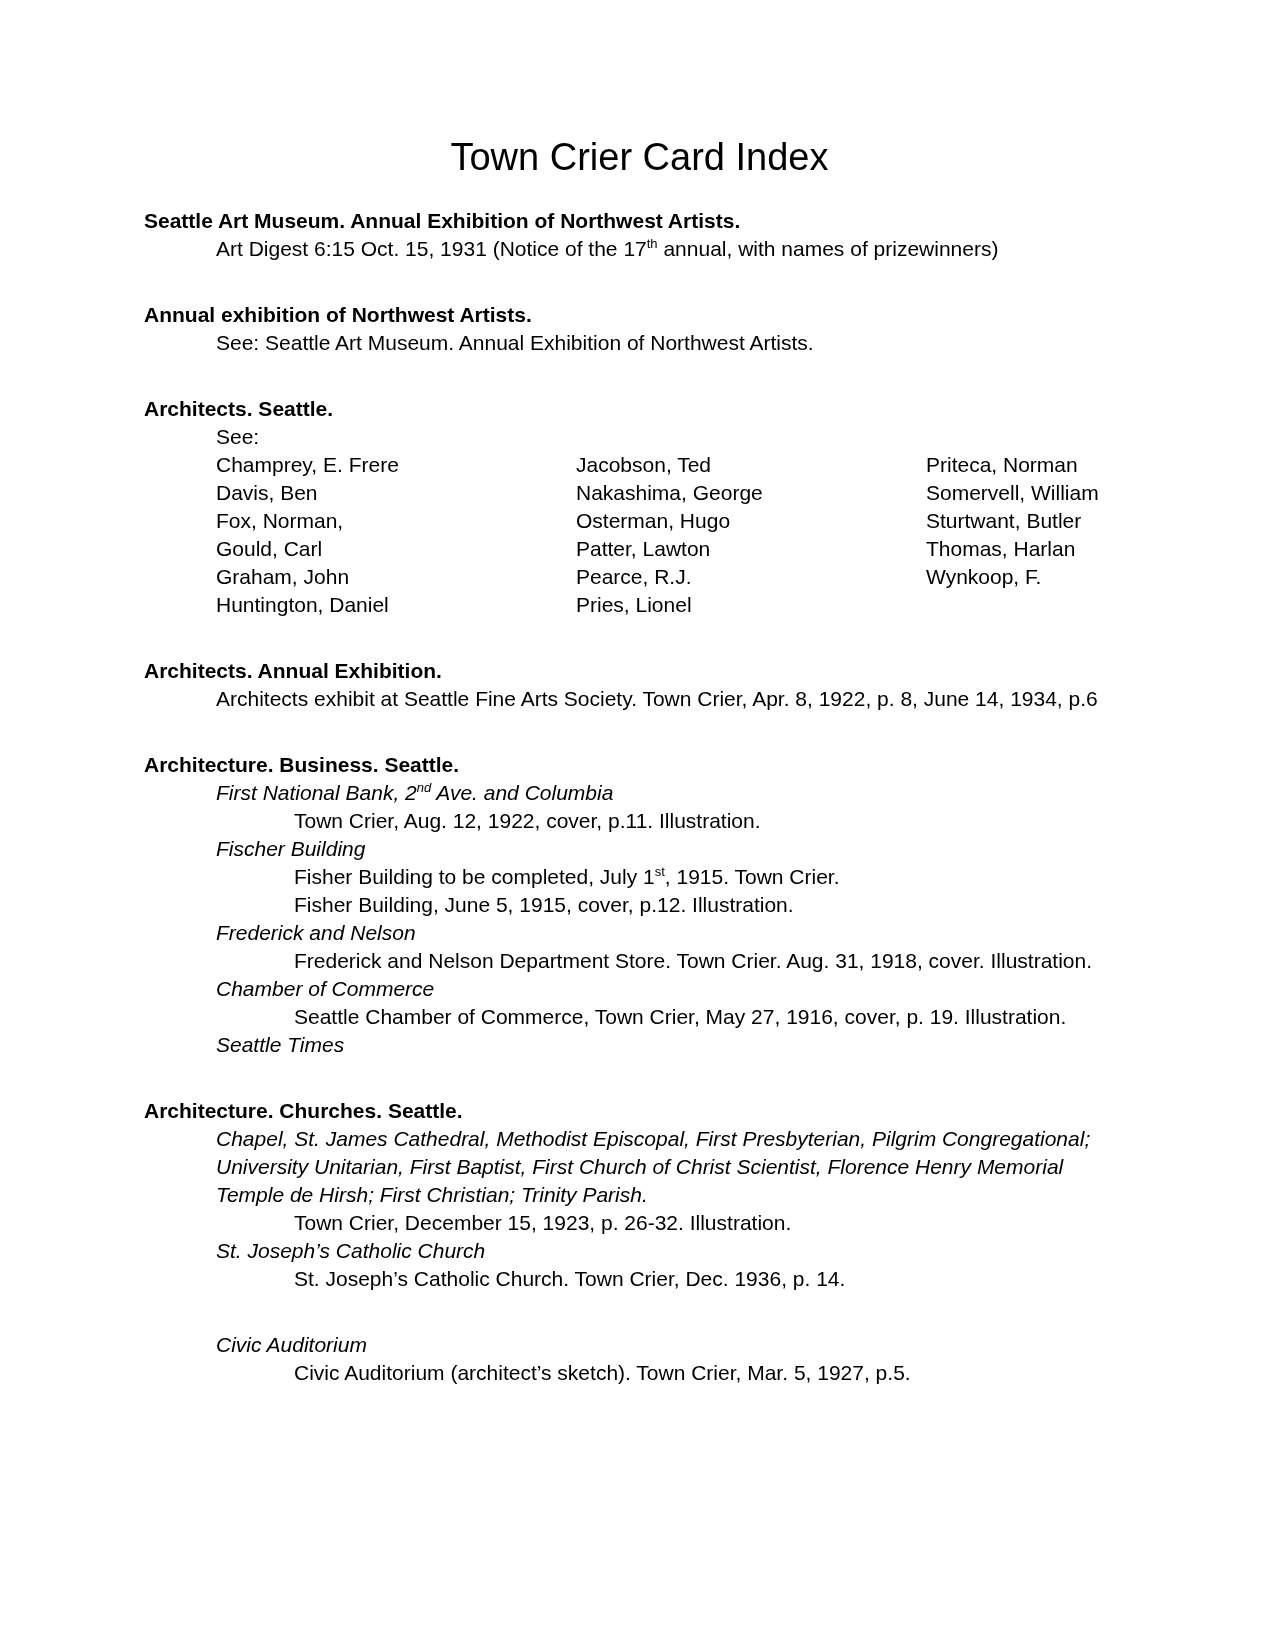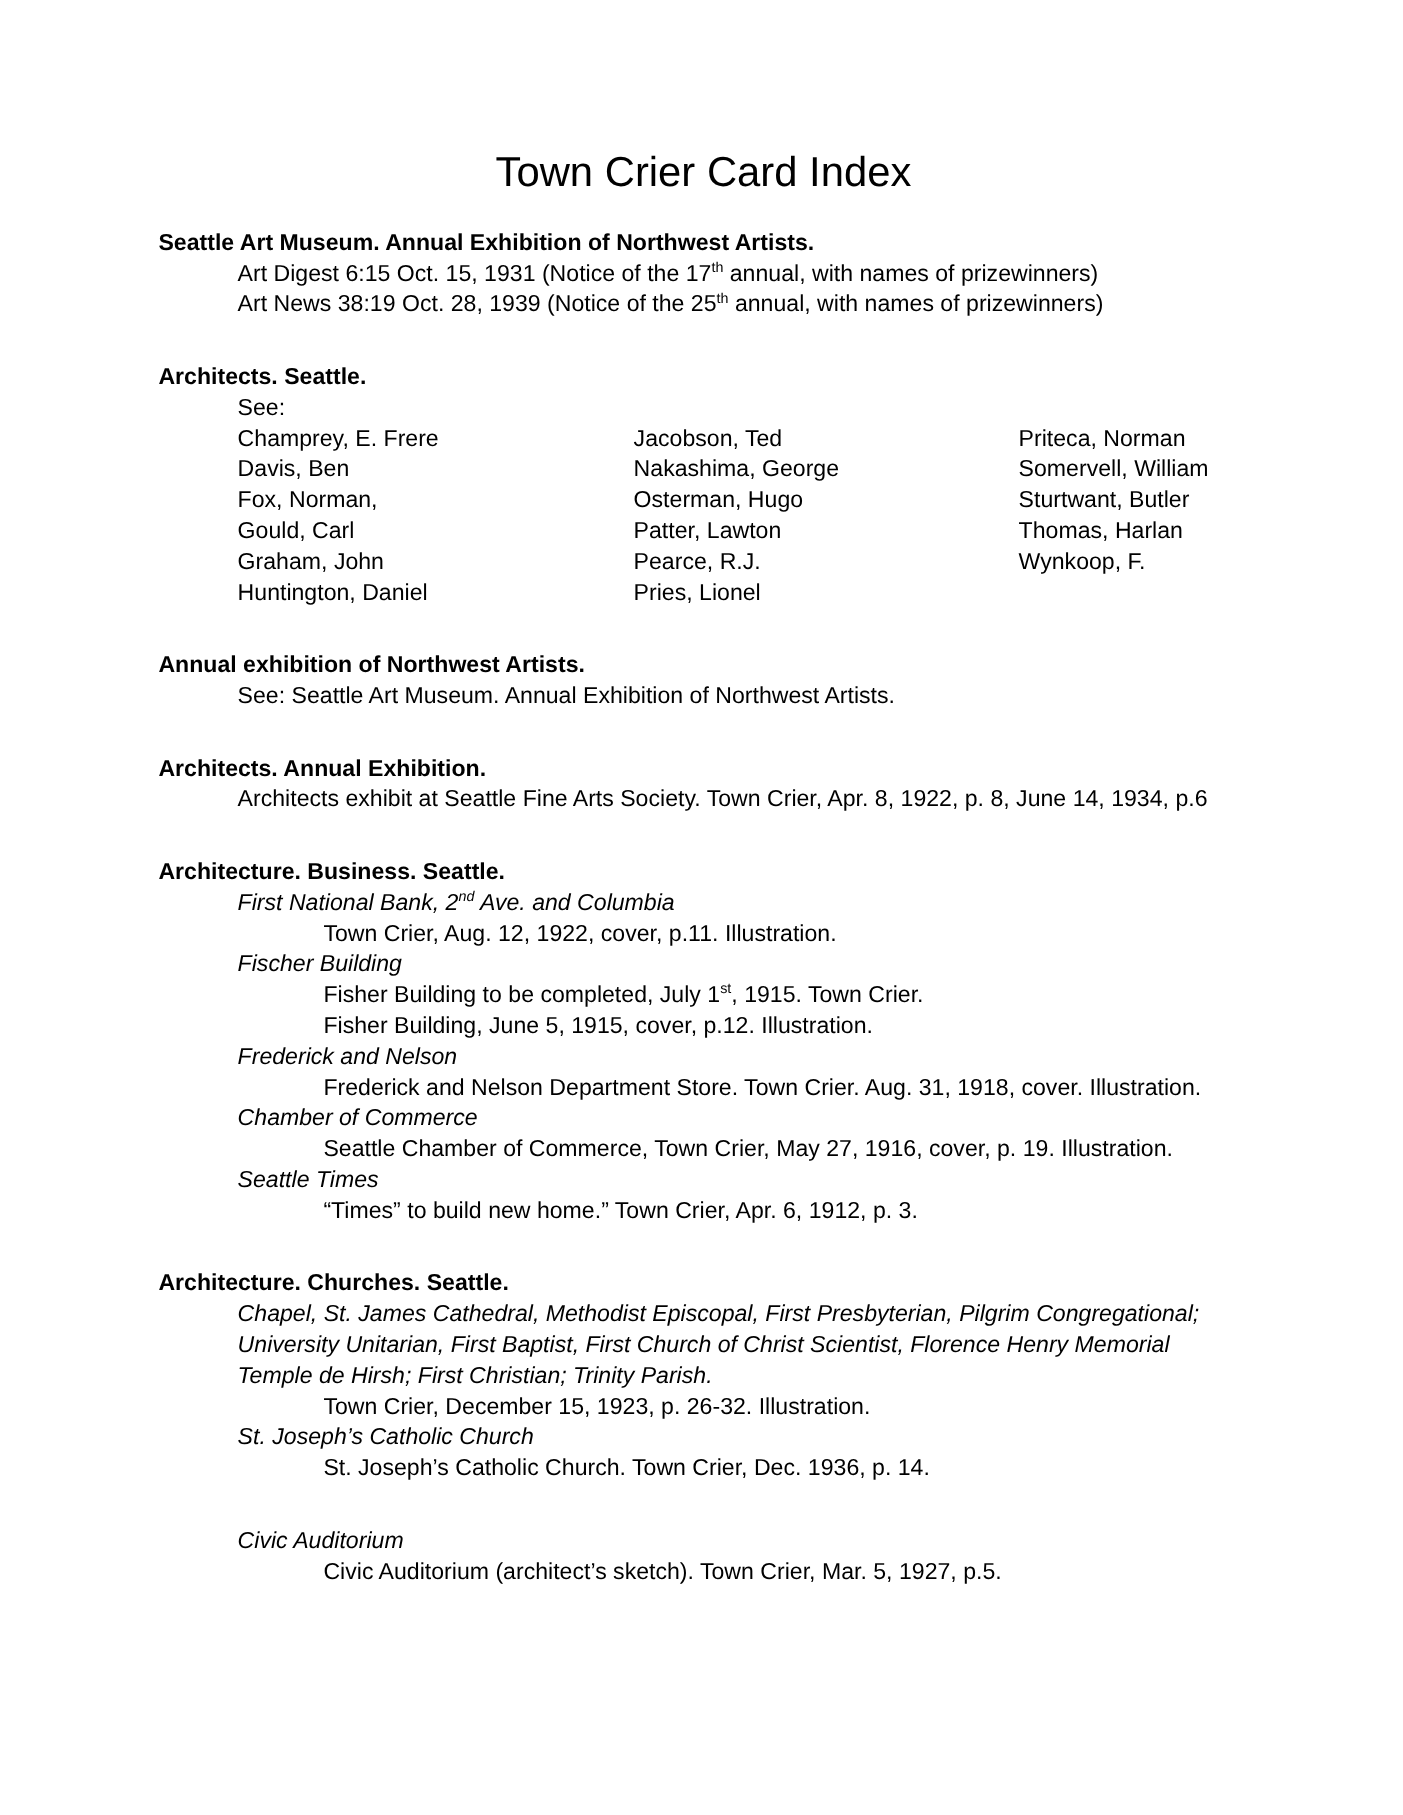--- a/index.html
+++ b/index.html
@@ -53,21 +53,25 @@
 </head>
 <body>
 
 <div class="page">
 
   <div class="doc-title">Town Crier Card Index</div>
 
   <div class="section">
     <div class="heading">Seattle Art Museum. Annual Exhibition of Northwest Artists.</div>
     <div class="line ind1"><span>Art Digest 6:15 Oct. 15, 1931 (Notice of the 17</span><sup>th</sup><span> annual, with names of prizewinners)</span></div>
-    <div class="line ind1"><span>Art News 38:19 Oct. 28, 1939 (Notice of the 25</span><sup>th</sup><span> annual, with names of prizewinners)</span></div>
+  </div>
+
+  <div class="section">
+    <div class="heading">Annual exhibition of Northwest Artists.</div>
+    <div class="line ind1">See: Seattle Art Museum. Annual Exhibition of Northwest Artists.</div>
   </div>
 
   <div class="section">
     <div class="heading">Architects. Seattle.</div>
     <div class="line ind1">See:</div>
     <div class="names">
       <div class="col col-1">
         <div class="line">Champrey, E. Frere</div>
         <div class="line">Davis, Ben</div>
         <div class="line">Fox, Norman,</div>
@@ -87,42 +91,36 @@
         <div class="line">Priteca, Norman</div>
         <div class="line">Somervell, William</div>
         <div class="line">Sturtwant, Butler</div>
         <div class="line">Thomas, Harlan</div>
         <div class="line">Wynkoop, F.</div>
       </div>
     </div>
   </div>
 
   <div class="section">
-    <div class="heading">Annual exhibition of Northwest Artists.</div>
-    <div class="line ind1">See: Seattle Art Museum. Annual Exhibition of Northwest Artists.</div>
-  </div>
-
-  <div class="section">
     <div class="heading">Architects. Annual Exhibition.</div>
     <div class="line ind1">Architects exhibit at Seattle Fine Arts Society. Town Crier, Apr. 8, 1922, p. 8, June 14, 1934, p.6</div>
   </div>
 
   <div class="section">
     <div class="heading">Architecture. Business. Seattle.</div>
     <div class="line ind1 it"><span>First National Bank, 2</span><sup>nd</sup><span> Ave. and Columbia</span></div>
     <div class="line ind2">Town Crier, Aug. 12, 1922, cover, p.11. Illustration.</div>
     <div class="line ind1 it">Fischer Building</div>
     <div class="line ind2"><span>Fisher Building to be completed, July 1</span><sup>st</sup><span>, 1915. Town Crier.</span></div>
     <div class="line ind2">Fisher Building, June 5, 1915, cover, p.12. Illustration.</div>
     <div class="line ind1 it">Frederick and Nelson</div>
     <div class="line ind2">Frederick and Nelson Department Store. Town Crier. Aug. 31, 1918, cover. Illustration.</div>
     <div class="line ind1 it">Chamber of Commerce</div>
     <div class="line ind2">Seattle Chamber of Commerce, Town Crier, May 27, 1916, cover, p. 19. Illustration.</div>
     <div class="line ind1 it">Seattle Times</div>
-    <div class="line ind2">“Times” to build new home.” Town Crier, Apr. 6, 1912, p. 3.</div>
   </div>
 
   <div class="section">
     <div class="heading">Architecture. Churches. Seattle.</div>
     <div class="line ind1 it">Chapel, St. James Cathedral, Methodist Episcopal, First Presbyterian, Pilgrim Congregational;</div>
     <div class="line ind1 it">University Unitarian, First Baptist, First Church of Christ Scientist, Florence Henry Memorial</div>
     <div class="line ind1 it">Temple de Hirsh; First Christian; Trinity Parish.</div>
     <div class="line ind2">Town Crier, December 15, 1923, p. 26-32. Illustration.</div>
     <div class="line ind1 it">St. Joseph’s Catholic Church</div>
     <div class="line ind2">St. Joseph’s Catholic Church. Town Crier, Dec. 1936, p. 14.</div>

